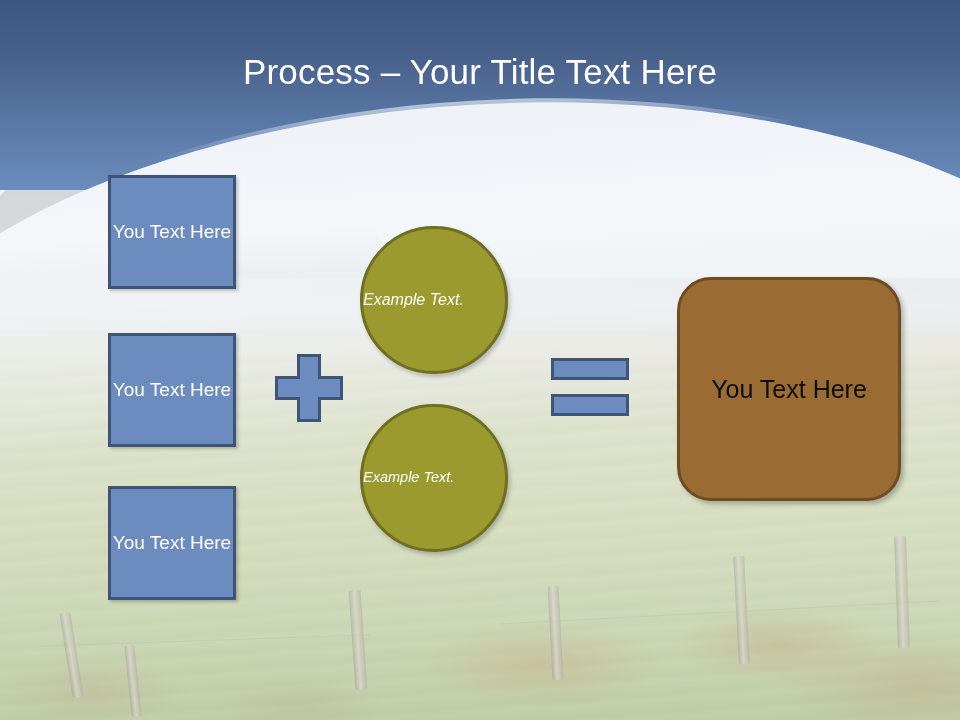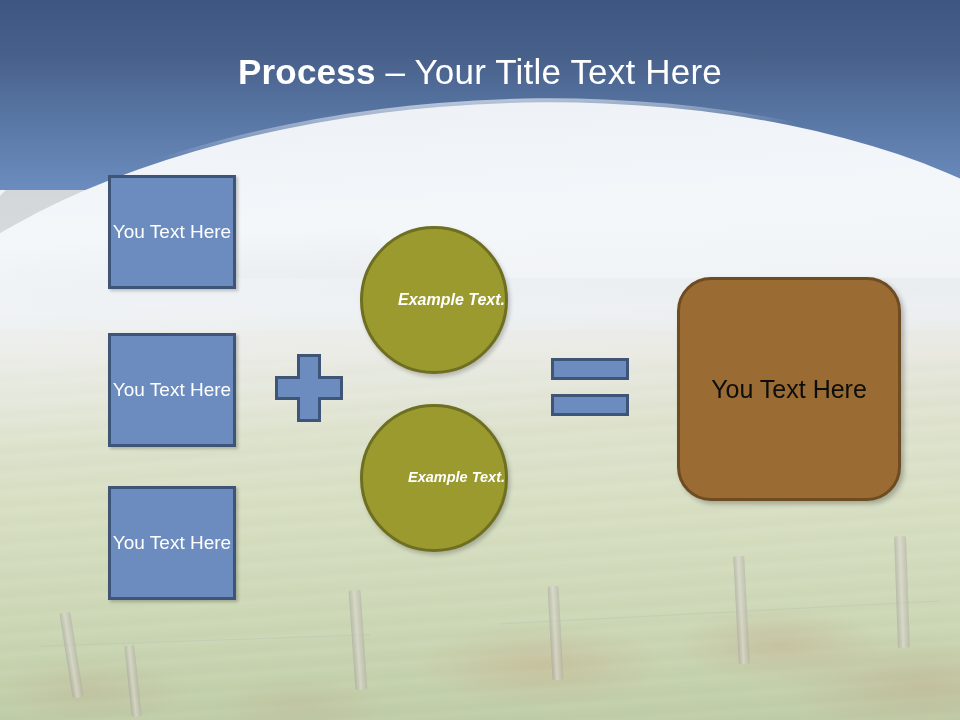--- a/index.html
+++ b/index.html
@@ -150,21 +150,21 @@
   .slide-title {
     position: absolute;
     left: 0; top: 52px; width: 960px;
     text-align: center;
     color: #ffffff;
     font-size: 35px;
     font-weight: 300;
     letter-spacing: .2px;
     white-space: nowrap;
   }
-  .slide-title .t-bold { font-weight: 700; }
+  .slide-title .t-bold { font-weight: 400; }
 
   
   .blue-box {
     position: absolute;
     width: 128px; height: 114px;
     background: #6c8cbf;
     border: 3px solid #3f5577;
     box-sizing: border-box;
     color: #ffffff;
     font-size: 19px;
@@ -180,25 +180,25 @@
   #box3 { left: 108px; top: 486px; }
 
   .circle {
     position: absolute;
     width: 148px; height: 148px;
     border-radius: 50%;
     background: #9a9a2f;
     border: 3px solid #6e6f20;
     box-sizing: border-box;
     color: #ffffff;
-    font-weight: 700;
+    font-weight: 400;
     font-style: italic;
     display: flex;
     align-items: center;
-    justify-content: flex-end;
+    justify-content: flex-start;
     text-align: center;
     line-height: 1.45;
     box-shadow: 2px 3px 4px rgba(0,0,0,.22);
   }
   #circle1 { left: 360px; top: 226px; font-size: 16px; }
   #circle2 { left: 360px; top: 404px; font-size: 14.5px; }
 
   .brown-box {
     position: absolute;
     left: 677px; top: 277px;

